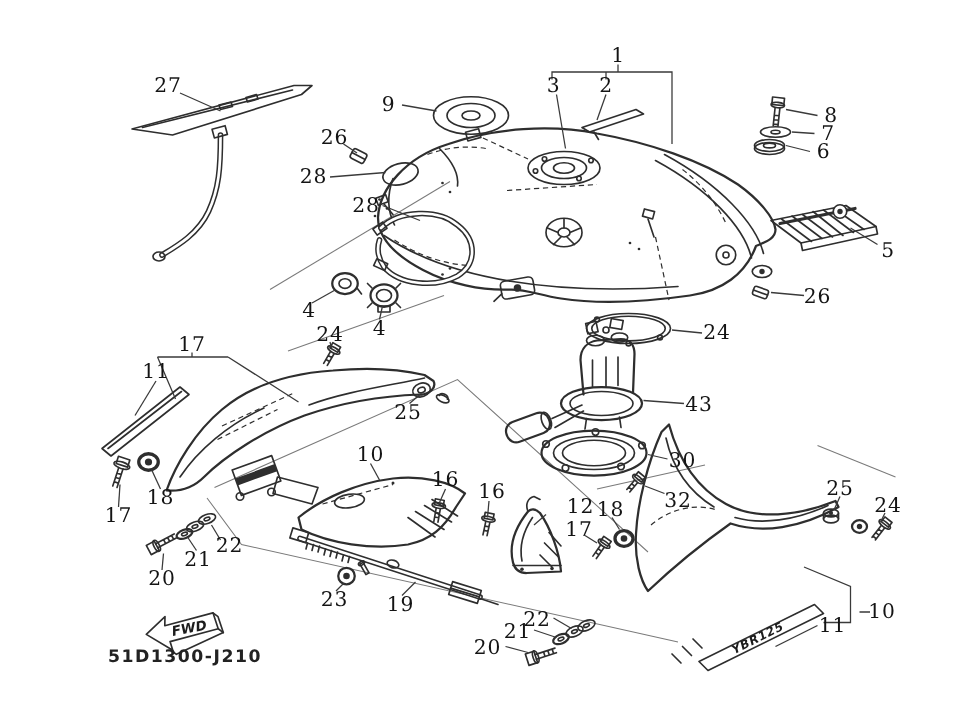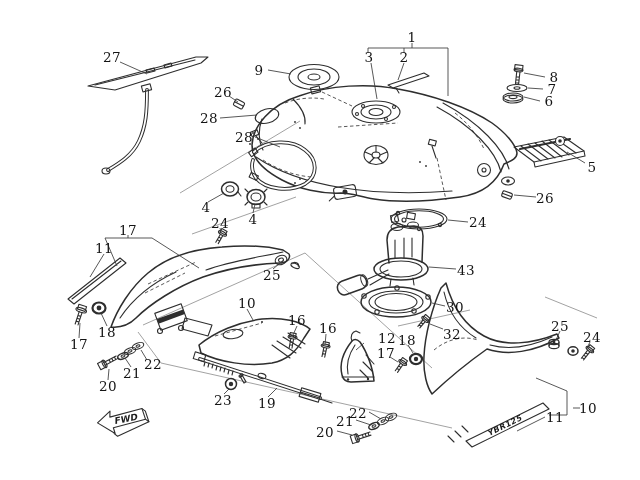--- a/index.html
+++ b/index.html
@@ -485,13 +485,14 @@
       <span class="plabel" style="left: 108px; top: 386px;">20</span>
       <span class="plabel" style="left: 223px; top: 400px;">23</span>
       <span class="plabel" style="left: 267px; top: 403px;">19</span>
       <span class="plabel" style="left: 588px; top: 408px;">10</span>
       <span class="plabel" style="left: 555px; top: 417px;">11</span>
       <span class="plabel" style="left: 358px; top: 413px;">22</span>
       <span class="plabel" style="left: 345px; top: 421px;">21</span>
       <span class="plabel" style="left: 325px; top: 432px;">20</span>
     </div>
 
+  <div id="diagram-code">51D1300-J210</div>
 </div>
 
 </body></html>

